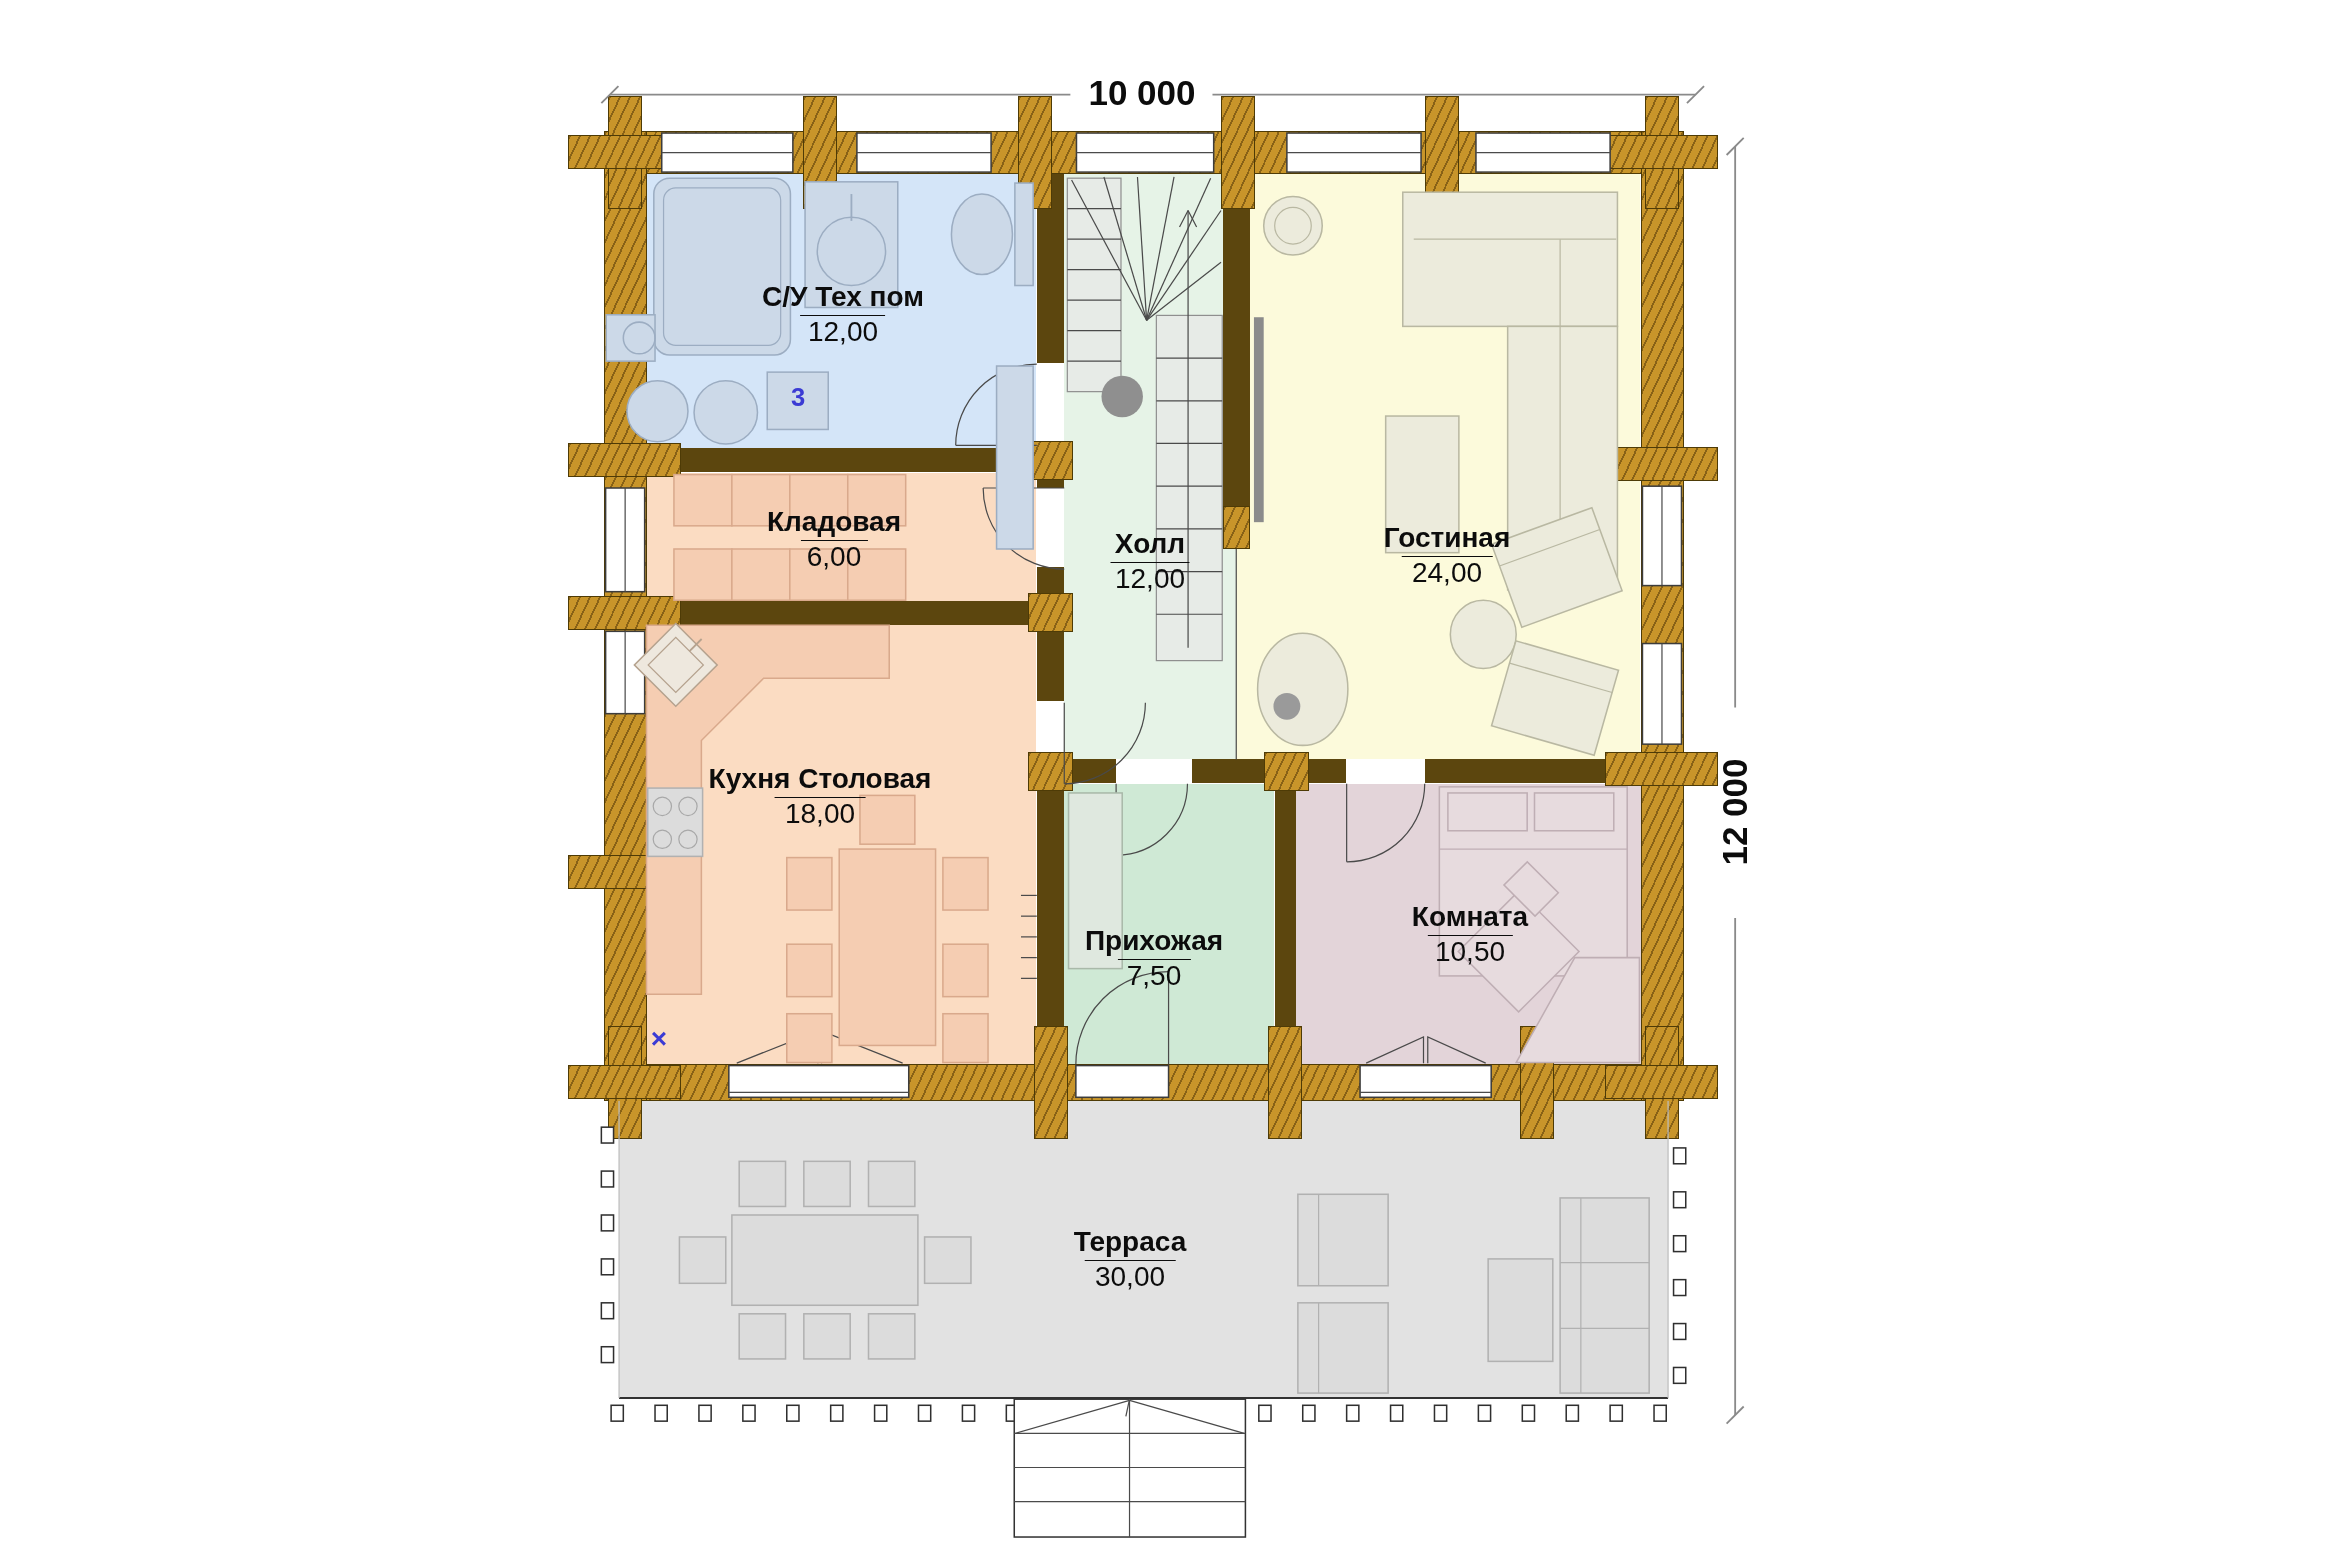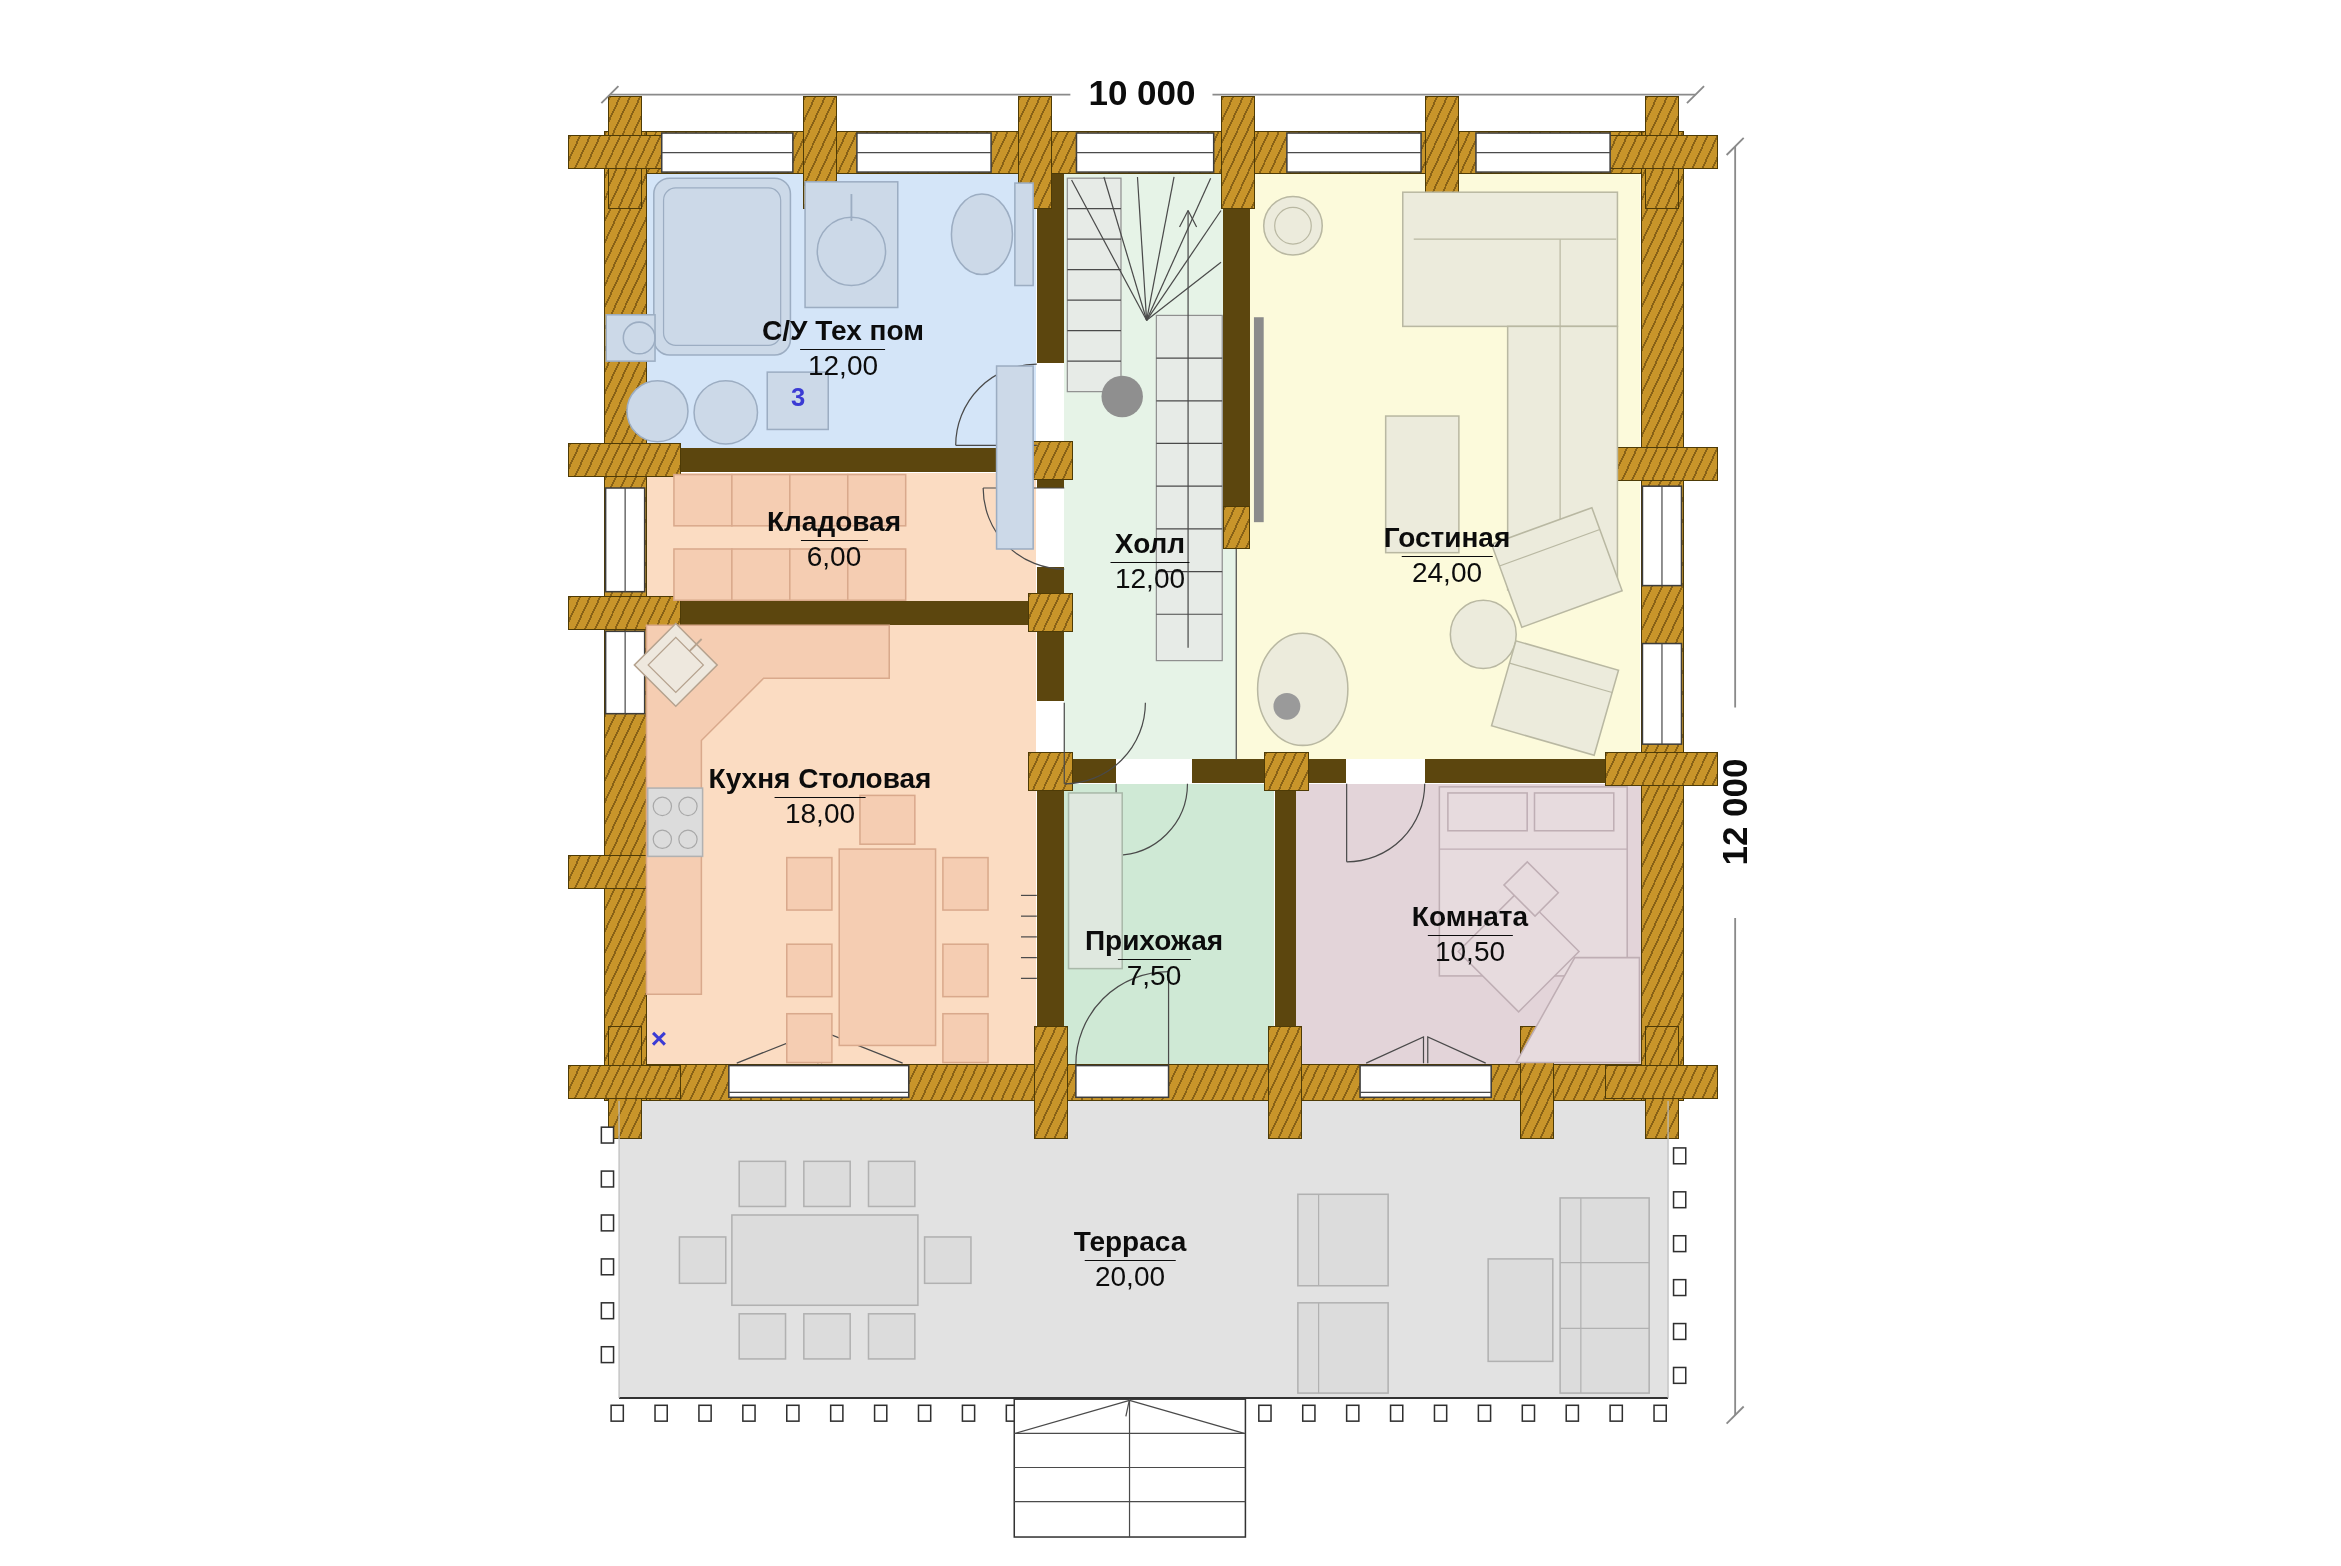--- a/index.html
+++ b/index.html
@@ -388,21 +388,21 @@
         <line class="dim" x1="2766" y1="169" x2="2794" y2="141"></line>
     </g>
     <g>
       <line class="dim" x1="2845" y1="240" x2="2845" y2="1160"></line>
         <line class="dim" x1="2845" y1="1505" x2="2845" y2="2320"></line>
       <line class="dim" x1="2831" y1="254" x2="2859" y2="226"></line>
         <line class="dim" x1="2831" y1="2334" x2="2859" y2="2306"></line>
     </g>
   </svg>
 
-  <div class="rlabel" style="left:843px;top:282px;margin-top:34px;">
+  <div class="rlabel" style="left:843px;top:282px;">
     <div class="rname">С/У Тех пом</div>
     <div class="rline" style="width:85px;"></div>
     <div class="rarea">12,00</div>
   </div>
   <div class="rlabel" style="left:834px;top:507px;">
     <div class="rname">Кладовая</div>
     <div class="rline" style="width:67px;"></div>
     <div class="rarea">6,00</div>
   </div>
   <div class="rlabel" style="left:820px;top:764px;">
@@ -426,21 +426,21 @@
     <div class="rarea">7,50</div>
   </div>
   <div class="rlabel" style="left:1470px;top:902px;">
     <div class="rname">Комната</div>
     <div class="rline" style="width:85px;"></div>
     <div class="rarea">10,50</div>
   </div>
   <div class="rlabel" style="left:1130px;top:1227px;">
     <div class="rname">Терраса</div>
     <div class="rline" style="width:91px;"></div>
-    <div class="rarea">20,00</div>
+    <div class="rarea">30,00</div>
   </div>
 
   <div class="marker" style="left:798px;top:383px;transform:translateX(-50%);font-size:25.6px;">3</div>
   <div class="marker" style="left:659px;top:1023px;transform:translateX(-50%);font-size:28px;">×</div>
 
   <div class="dimlabel" style="left:1142px;top:93px;transform:translate(-50%,-50%);">10 000</div>
   <div class="dimlabel" style="left:1735px;top:812px;transform:translate(-50%,-50%) rotate(-90deg);">12 000</div>
 
 </div>
 

